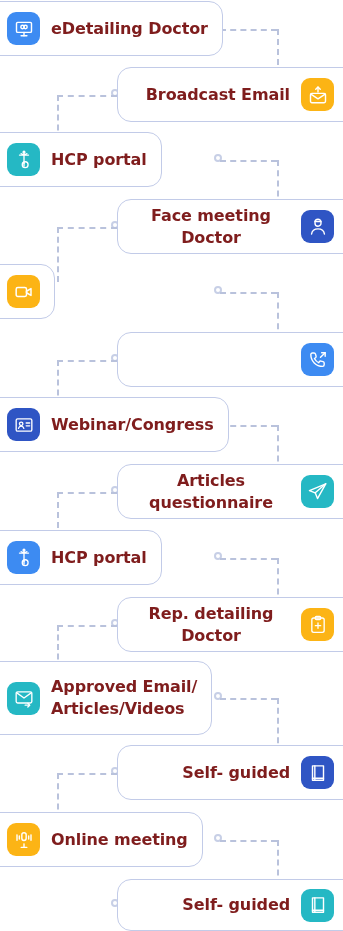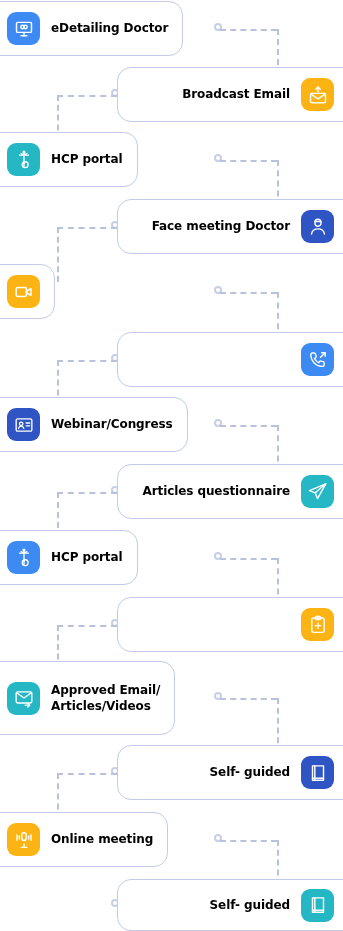--- a/index.html
+++ b/index.html
@@ -41,28 +41,28 @@
   .card.right{
     left:117px;
     width:244px;
     padding-left:14px;
     padding-right:26px;
     justify-content:flex-end;
     gap:11px;
   }
 
   .label{
-    font-size:12px;
+    font-size:16px;
     font-weight:700;
-    color:#000000;
+    color:#7f1d1d;
     letter-spacing:-0.1px;
     line-height:1.35;
     white-space:pre-line;
   }
-  .card.right .label{ text-align:left; }
+  .card.right .label{ text-align:center; }
 
   
   .tile{
     width:33px; height:33px;
     border-radius:9px;
     flex:0 0 33px;
     display:flex; align-items:center; justify-content:center;
   }
   .tile svg{ display:block; }
 
@@ -222,20 +222,21 @@
             <path d="M6.6 6.1h10.8"></path>
             <path d="M8.6 4.3c1.3 1.6 5.5 1.6 6.8 0"></path>
             <circle cx="12" cy="2.6" r="1.1"></circle>
             <circle cx="13.4" cy="17.6" r="3.5"></circle>
             <path d="M12 15.8v3.6"></path>
           </svg>
         </div>
         <div class="label">HCP portal</div>
       </div>
       <div class="card right" style="top: 597px; height: 55px;">
+        <div class="label">Rep. detailing Doctor</div>
         <div class="tile" style="background: rgb(252, 180, 21);">
           <svg width="20" height="20" viewBox="0 0 24 24" fill="none" stroke="#fff" stroke-width="1.6" stroke-linecap="round" stroke-linejoin="round">
             <rect x="4.6" y="3.6" width="14.8" height="17.2" rx="2.2"></rect>
             <rect x="8.8" y="1.8" width="6.4" height="3.6" rx="1.2"></rect>
             <path d="M12 9.6v6.4"></path>
             <path d="M8.8 12.8h6.4"></path>
           </svg>
         </div>
       </div>
       <div class="card left" style="top: 661px; height: 74px;">

